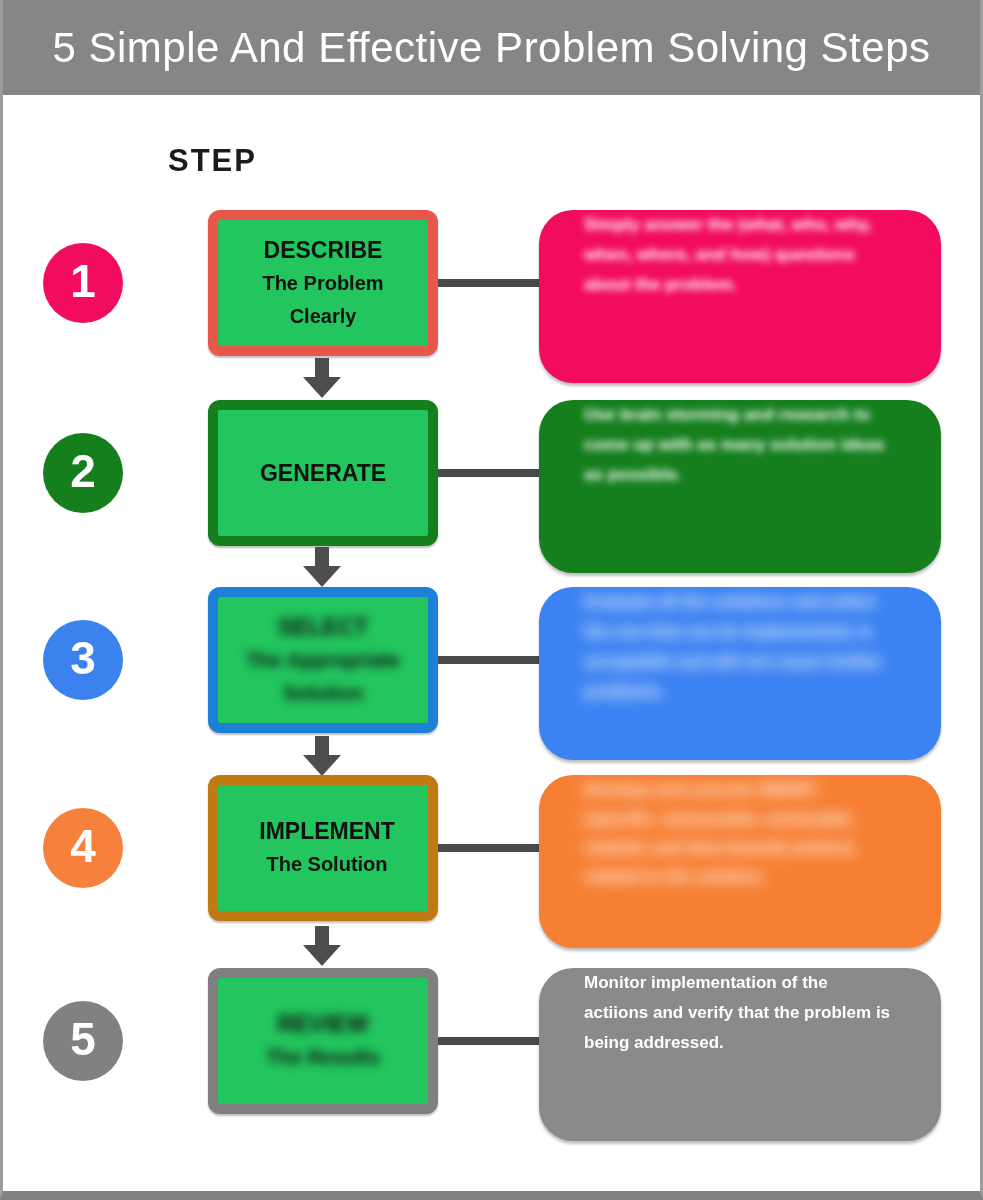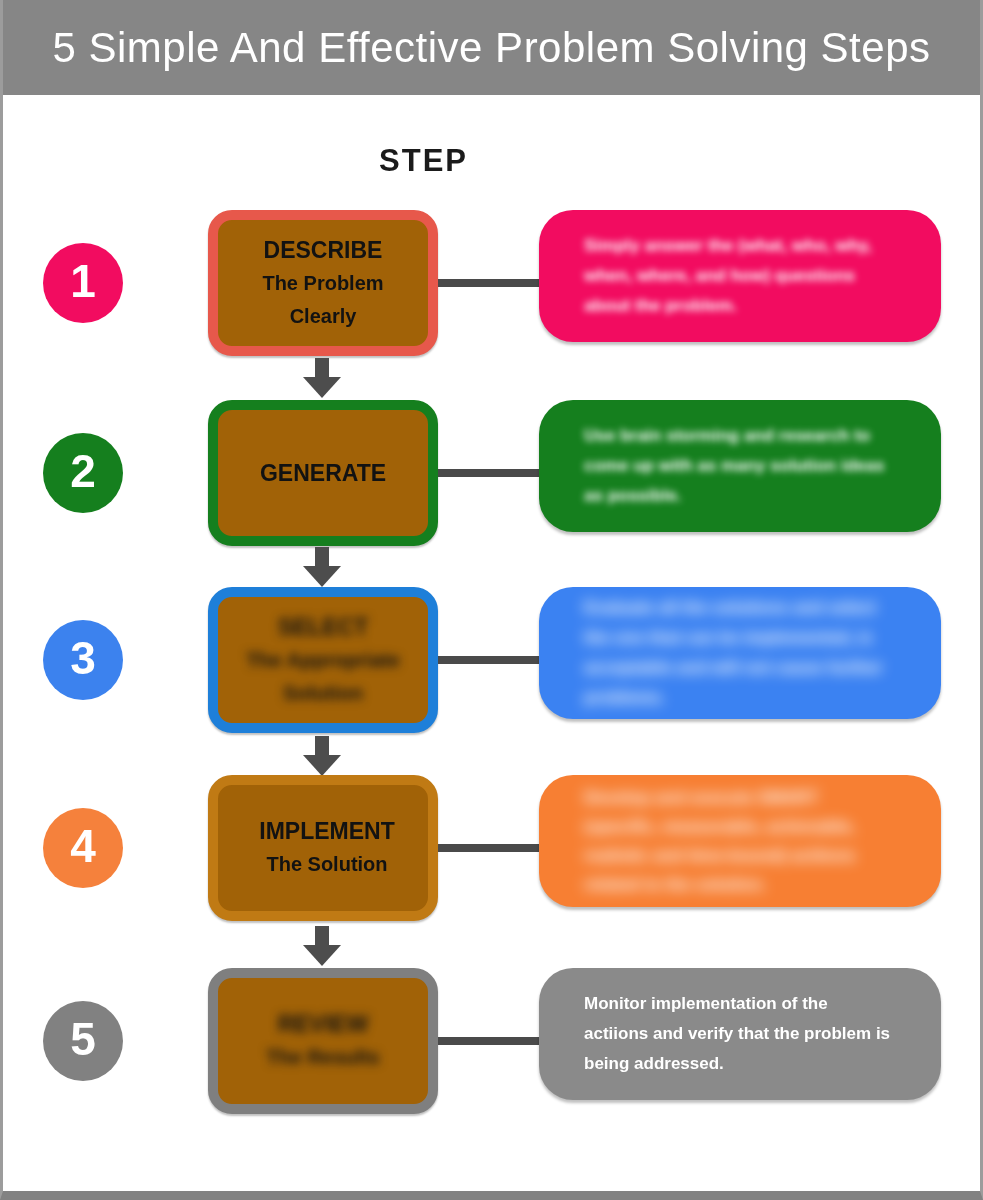--- a/index.html
+++ b/index.html
@@ -31,21 +31,21 @@
     font-size: 42px;
     font-weight: normal;
     letter-spacing: 0.5px;
     white-space: nowrap;
   }
 
   .col-label {
     position: absolute;
     top: 143px;
     width: 300px;
-    text-align: right;
+    text-align: left;
     font-size: 31px;
     font-weight: bold;
     letter-spacing: 2px;
     color: #1b1b1b;
   }
   .col-label.step { left: 165px; }
   .col-label.how  { left: 572px; }
 
   .row {
     position: absolute;
@@ -74,23 +74,23 @@
     font-weight: bold;
     padding-bottom: 4px;
   }
 
   .step-box {
     position: absolute;
     left: 205px;
     top: 0;
     width: 230px;
     height: 146px;
-    background: #a16207;
+    background: #22c55e;
     border: 10px solid #888888;
-    border-radius: 24px;
+    border-radius: 12px;
     display: flex;
     flex-direction: column;
     align-items: center;
     justify-content: center;
     text-align: center;
     line-height: 33px;
     box-shadow: 0 2px 2px rgba(0,0,0,0.25);
   }
   .step-title { font-size: 23px; font-weight: bold; color: #121212; }
   .step-line  { font-size: 20px; font-weight: bold; color: #121212; }
@@ -102,25 +102,25 @@
     width: 101px;
     height: 8px;
     background: #4a4a4a;
   }
 
   .how-box {
     position: absolute;
     left: 536px;
     top: 0;
     width: 402px;
-    height: 132px;
+    height: 173px;
     border-radius: 34px;
     background: #888888;
     display: flex;
-    align-items: center;
+    align-items: flex-start;
     box-shadow: 0 3px 3px rgba(0,0,0,0.25);
   }
   .how-text {
     padding: 0 50px 0 45px;
     color: #ffffff;
     font-size: 17px;
     font-weight: bold;
     line-height: 30px;
   }
 

